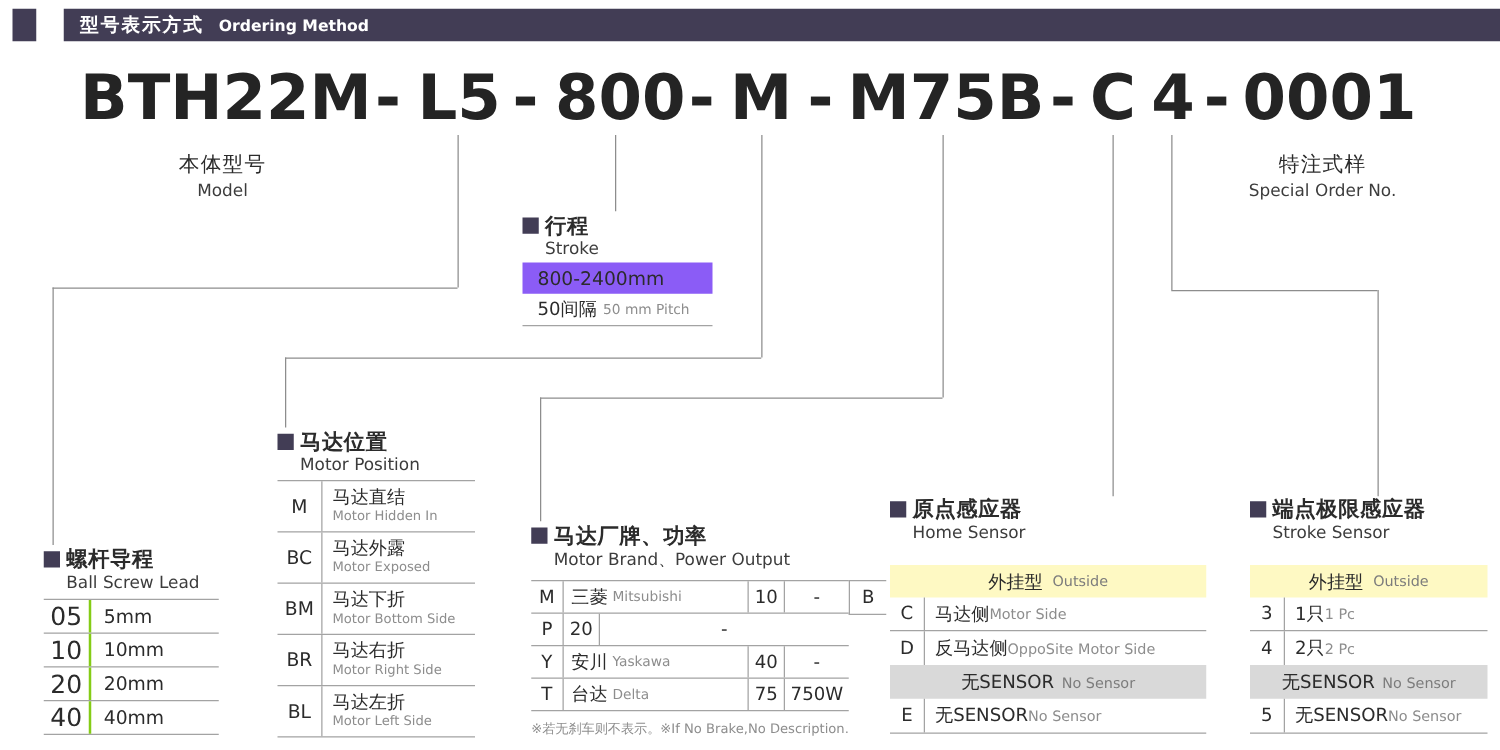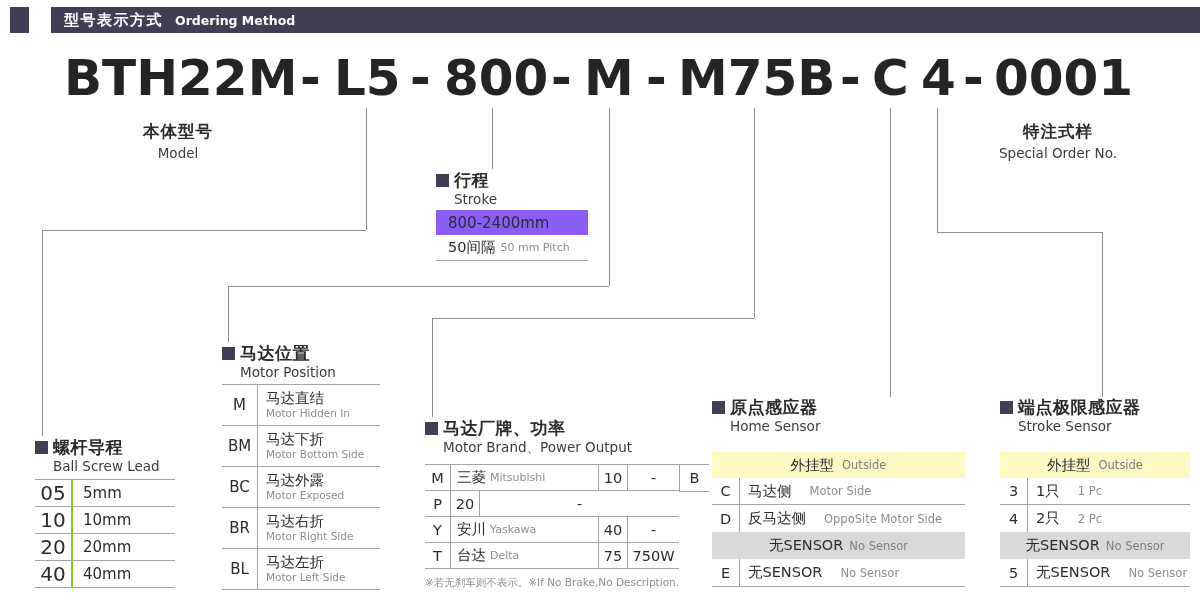--- a/index.html
+++ b/index.html
@@ -17,21 +17,21 @@
   
   .mpart{position:absolute;top:48px;font-size:50px;font-weight:bold;color:#242424;line-height:60px;white-space:nowrap}
 
   
   .cl{position:absolute;background:#8d8d8d}
   .clv{width:1px}
   .clh{height:1px}
 
   
   .seglabel{position:absolute;text-align:center}
-  .seglabel .zh{font-size:16.5px;font-weight:bold;letter-spacing:1px;color:#2b2b2b}
+  .seglabel .zh{font-size:16.5px;font-weight:normal;letter-spacing:1px;color:#2b2b2b}
   .seglabel .en{font-size:13.5px;color:#3c3c3c;margin-top:2px}
 
   
   .sec{position:absolute}
   .sec-head{display:flex;align-items:center;gap:5px;height:20px}
   .sq{width:13px;height:13px;background:#423d55;flex:0 0 auto}
   .sec-zh{font-size:17px;font-weight:bold;letter-spacing:.5px;color:#2b2b2b;white-space:nowrap}
   .sec-en{font-size:13.5px;color:#3c3c3c;margin:1px 0 0 18px;white-space:nowrap}
 
   
@@ -71,21 +71,21 @@
   
   .sens-table{margin-top:18px;border-bottom:1px solid #a3a3a3}
   .w253{width:253px}
   .w190{width:190px}
   .sens-group{height:26px;background:#fef9c3;display:flex;align-items:center;justify-content:center;gap:8px}
   .sens-group .zh{font-size:14.5px}
   .sens-group .en{font-size:11.5px;color:#7c7c7c}
   .sens-row{display:flex;align-items:stretch;height:27px}
   .sens-row.bline{border-bottom:1px solid #a3a3a3}
   .sens-code{width:28px;border-right:1px solid #a3a3a3;display:flex;align-items:center;justify-content:center;font-size:14.5px;flex:0 0 auto}
-  .sens-val{display:flex;align-items:center;padding-left:8px;gap:18px}
+  .sens-val{display:flex;align-items:center;padding-left:8px;gap:0}
   .sens-val .zh{font-size:14.5px;white-space:nowrap}
   .sens-val .en{font-size:11.5px;color:#8d8d8d;white-space:nowrap}
   .sens-divider{height:27px;background:#d9d9d9;display:flex;align-items:center;justify-content:center;gap:6px}
   .sens-divider .zh{font-size:14.5px}
   .sens-divider .en{font-size:11.5px;color:#7c7c7c}
 </style>
 </head>
 <body>
 
 <div class="page">
@@ -135,21 +135,21 @@
 
   <div class="seglabel" style="left:108px;top:121px;width:140px">
     <div class="zh">本体型号</div>
     <div class="en">Model</div>
   </div>
   <div class="seglabel" style="left:978px;top:121px;width:160px">
     <div class="zh">特注式样</div>
     <div class="en">Special Order No.</div>
   </div>
 
-  <div class="sec" style="left:436px;top:170px">
+  <div class="sec" style="left:418px;top:170px">
     <div class="sec-head">
       <span class="sq"></span>
       <span class="sec-zh">行程</span>
     </div>
     <div class="sec-en">Stroke</div>
     <div class="stroke-table">
       <div class="stroke-r1">800-2400mm</div>
       <div class="stroke-r2">
         <span class="zh">50间隔</span>
         <span class="en">50 mm Pitch</span>
@@ -191,31 +191,31 @@
     <div class="sec-en">Motor Position</div>
     <div class="mpos-table">
       <div class="mpos-row">
         <div class="mpos-code">M</div>
         <div class="mpos-txt">
           <div class="zh">马达直结</div>
           <div class="en">Motor Hidden In</div>
         </div>
       </div>
       <div class="mpos-row">
+        <div class="mpos-code">BC</div>
+        <div class="mpos-txt">
+          <div class="zh">马达外露</div>
+          <div class="en">Motor Exposed</div>
+        </div>
+      </div>
+      <div class="mpos-row">
         <div class="mpos-code">BM</div>
         <div class="mpos-txt">
           <div class="zh">马达下折</div>
           <div class="en">Motor Bottom Side</div>
-        </div>
-      </div>
-      <div class="mpos-row">
-        <div class="mpos-code">BC</div>
-        <div class="mpos-txt">
-          <div class="zh">马达外露</div>
-          <div class="en">Motor Exposed</div>
         </div>
       </div>
       <div class="mpos-row">
         <div class="mpos-code">BR</div>
         <div class="mpos-txt">
           <div class="zh">马达右折</div>
           <div class="en">Motor Right Side</div>
         </div>
       </div>
       <div class="mpos-row">

